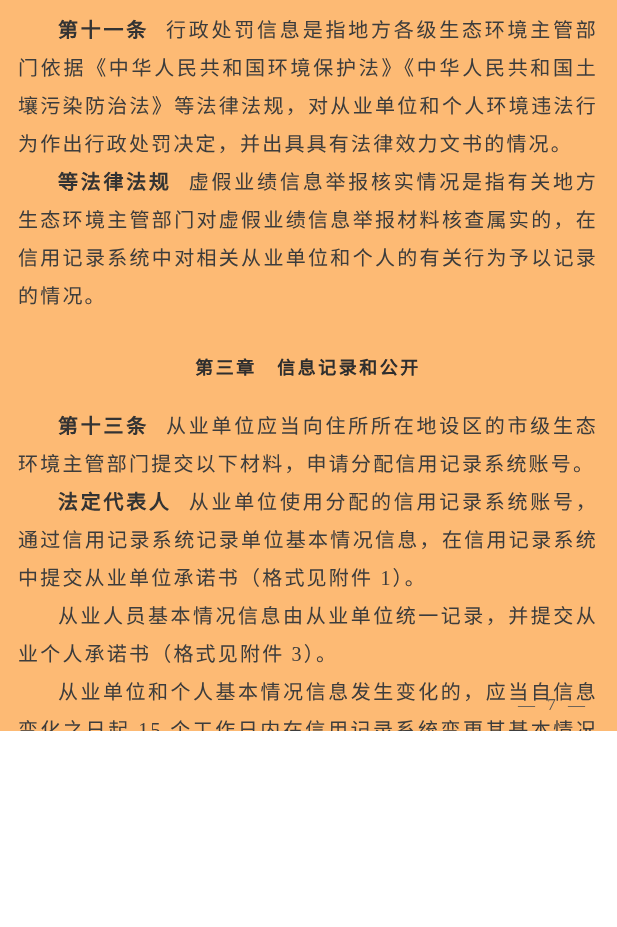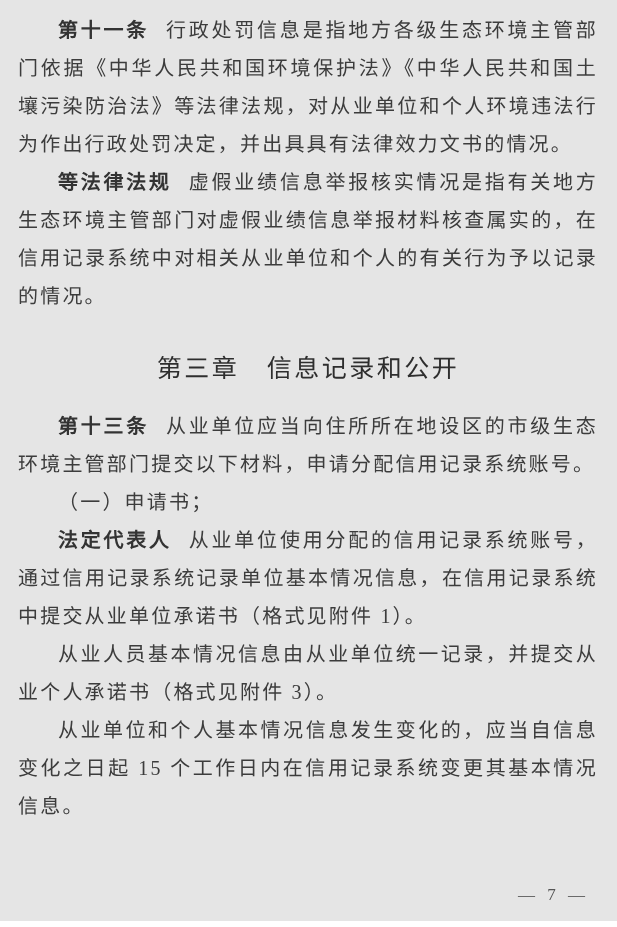--- a/index.html
+++ b/index.html
@@ -1,19 +1,19 @@
 <!DOCTYPE html>
 <html lang="zh-CN"><head>
 <meta charset="utf-8">
 <style>
   html,body{margin:0;padding:0;background:#ffffff;}
   .page{
     position:relative;
-    width:617px;height:921px;
-    background:#e5e5e5;
+    width:617px;height:731px;
+    background:#fdba74;
     box-sizing:border-box;
     padding:11px 19px 0 18px;
     font-family:"Liberation Serif","DejaVu Serif",serif;
     color:#3c3c3c;
     overflow:hidden;
   }
   .para{
     margin:0;
     font-size:20px;
     line-height:38px;
@@ -23,23 +23,23 @@
     letter-spacing:2.2px;
   }
   .article-label{
     font-weight:700;
     color:#333333;
     font-family:"Liberation Sans","DejaVu Sans",sans-serif;
     margin-right:0.85em;
   }
   .chapter-heading{
     margin:34px 0 20px 0;
-    font-size:25px;
+    font-size:18px;
     line-height:38px;
-    font-weight:400;
+    font-weight:700;
     color:#2e2e2e;
     text-align:center;
     letter-spacing:2.5px;
     font-family:"Liberation Sans","DejaVu Sans",sans-serif;
   }
   .page-number{
     position:absolute;
     right:28px;
     bottom:16px;
     font-size:17px;
@@ -55,21 +55,20 @@
 <div class="page">
 
   <p class="para"><span class="article-label">第十一条</span><span>行政处罚信息是指地方各级生态环境主管部门依据《中华人民共和国环境保护法》《中华人民共和国土壤污染防治法》等法律法规，对从业单位和个人环境违法行为作出行政处罚决定，并出具具有法律效力文书的情况。</span></p>
 
   <p class="para"><span class="article-label">等法律法规</span><span>虚假业绩信息举报核实情况是指有关地方生态环境主管部门对虚假业绩信息举报材料核查属实的，在信用记录系统中对相关从业单位和个人的有关行为予以记录的情况。</span></p>
 
   <h2 class="chapter-heading">第三章　信息记录和公开</h2>
 
   <p class="para"><span class="article-label">第十三条</span><span>从业单位应当向住所所在地设区的市级生态环境主管部门提交以下材料，申请分配信用记录系统账号。</span></p>
 
-  <p class="para">（一）申请书；</p>
 
 
 
   <p class="para"><span class="article-label">法定代表人</span><span>从业单位使用分配的信用记录系统账号，通过信用记录系统记录单位基本情况信息，在信用记录系统中提交从业单位承诺书（格式见附件 1）。</span></p>
 
   <p class="para">从业人员基本情况信息由从业单位统一记录，并提交从业个人承诺书（格式见附件 3）。</p>
 
   <p class="para">从业单位和个人基本情况信息发生变化的，应当自信息变化之日起 15 个工作日内在信用记录系统变更其基本情况信息。</p>
 
   <div class="page-number">— 7 —</div>

